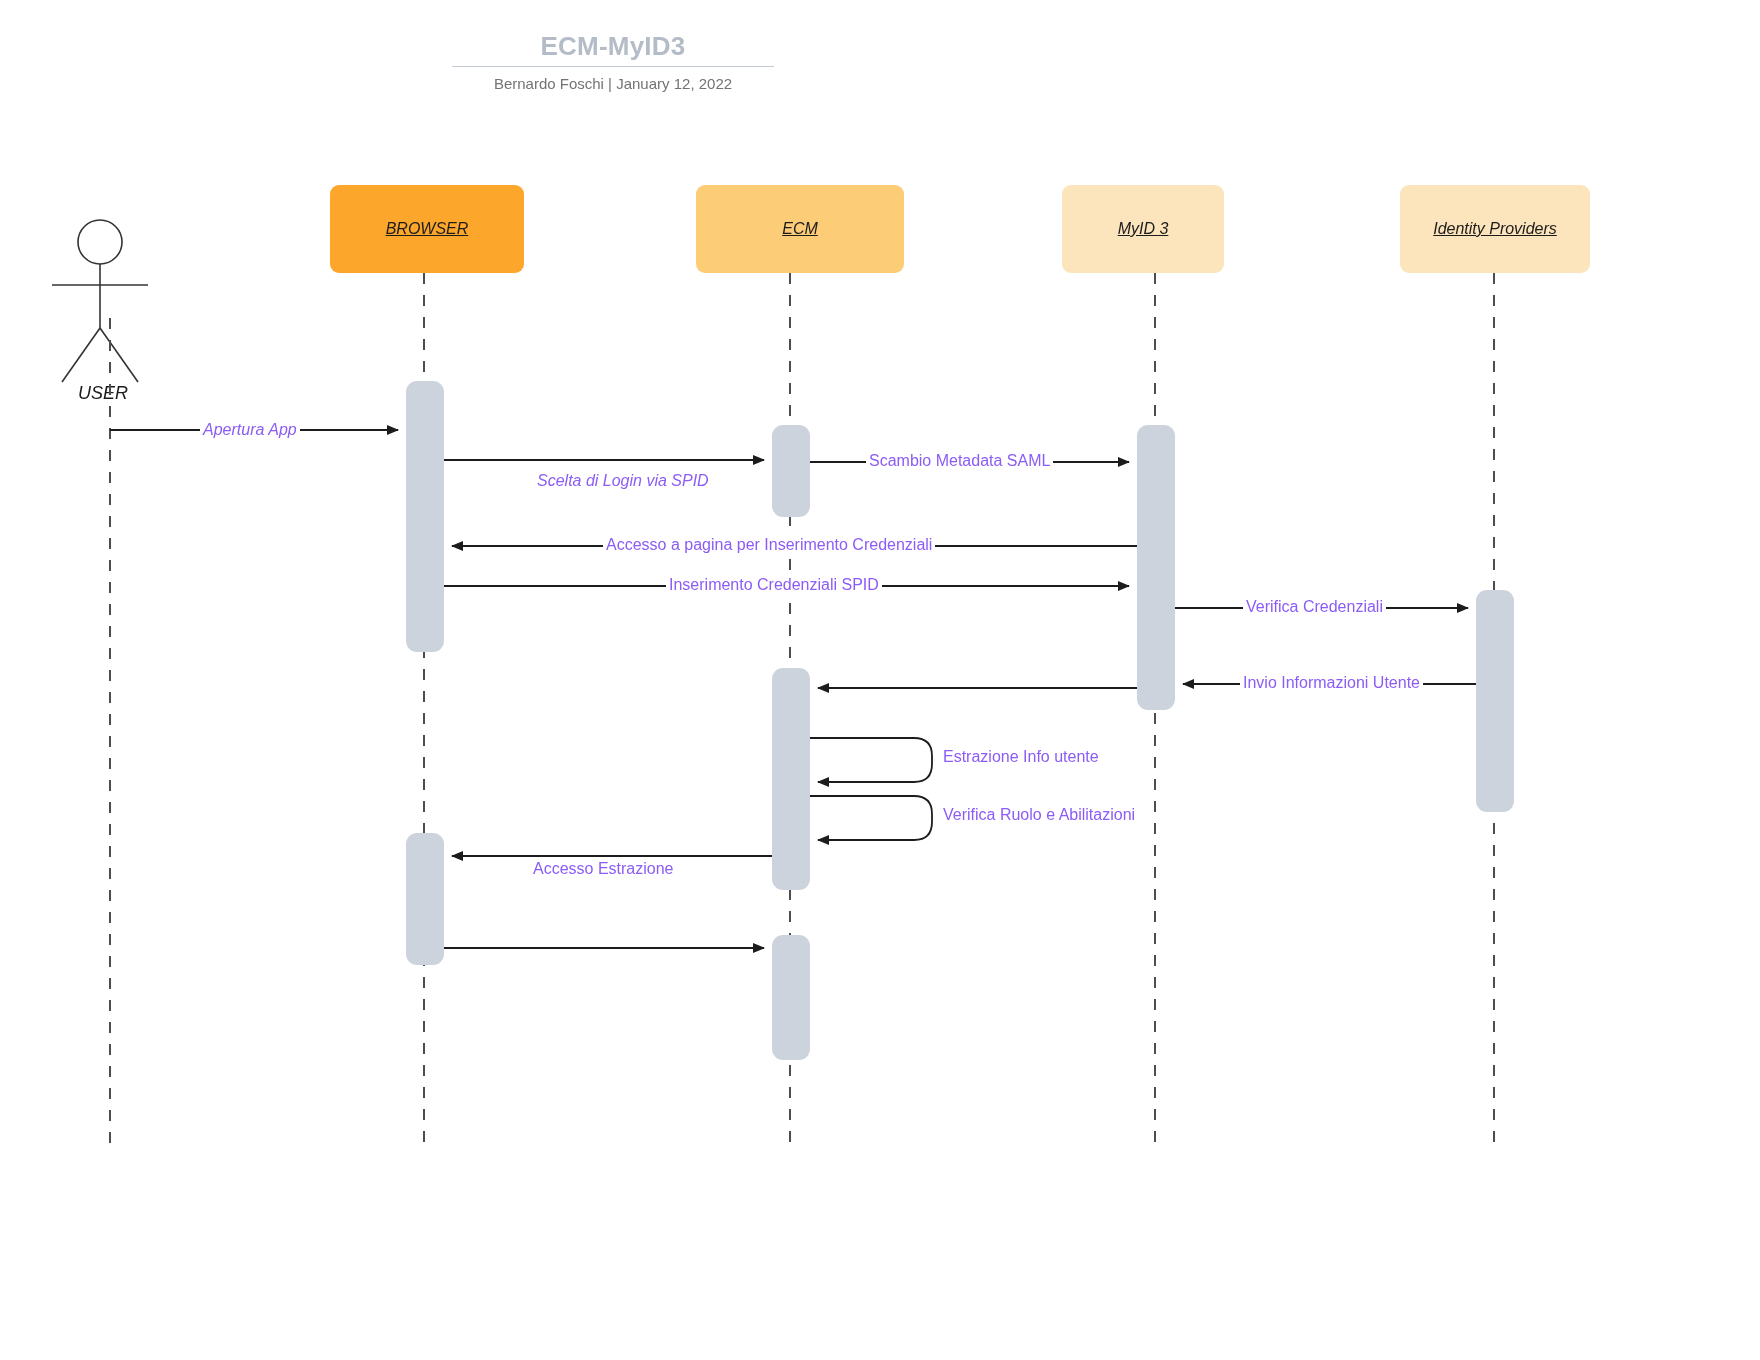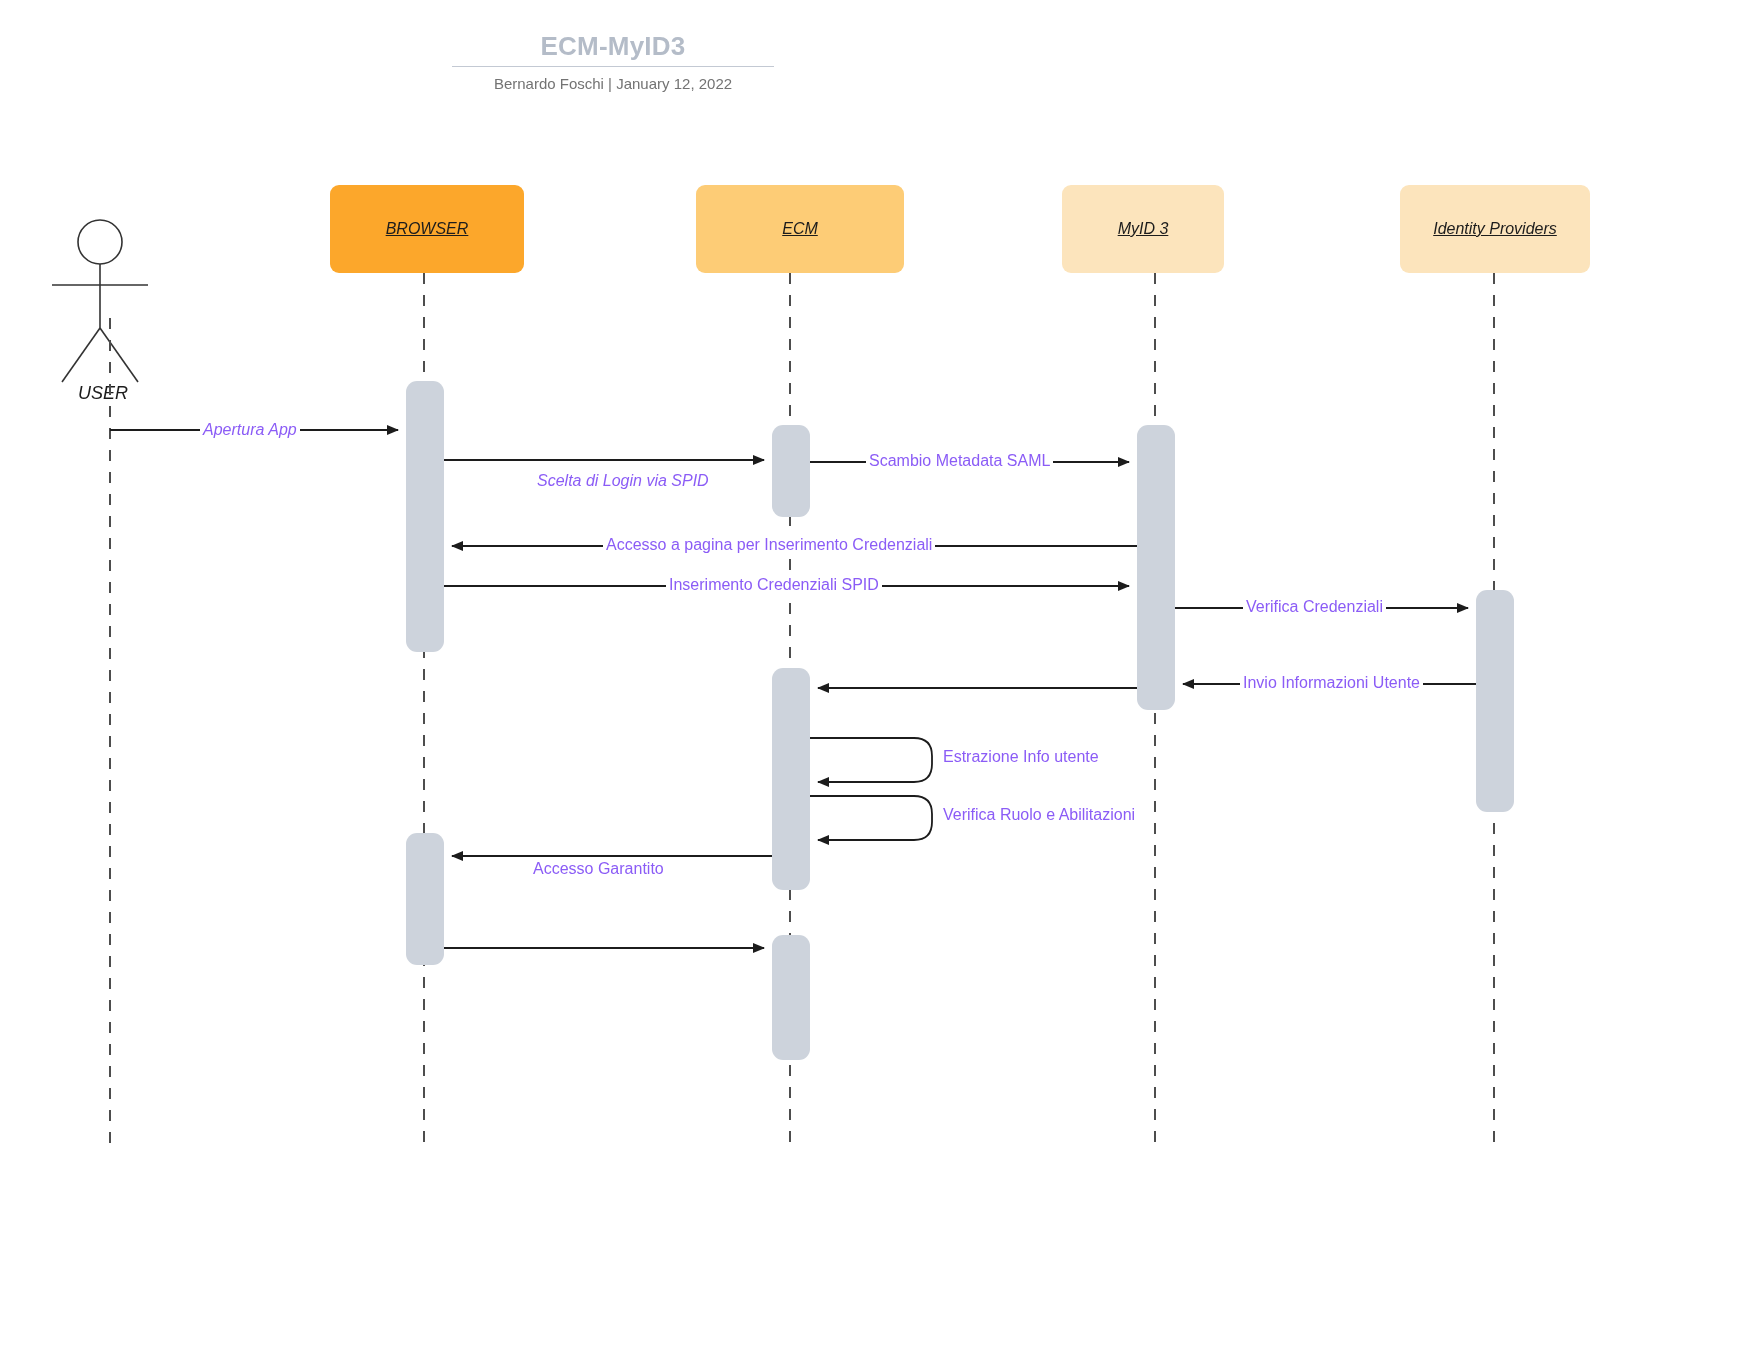--- a/index.html
+++ b/index.html
@@ -175,13 +175,13 @@
 
 <div class="msg-label ital" style="left:200px; top:421px;">Apertura App</div>
 <div class="msg-label ital" style="left:510px; top:472px;margin-left:24px;">Scelta di Login via SPID</div>
 <div class="msg-label" style="left:866px; top:452px;">Scambio Metadata SAML</div>
 <div class="msg-label" style="left:603px; top:536px;">Accesso a pagina per Inserimento Credenziali</div>
 <div class="msg-label" style="left:666px; top:576px;">Inserimento Credenziali SPID</div>
 <div class="msg-label" style="left:1243px; top:598px;">Verifica Credenziali</div>
 <div class="msg-label" style="left:1240px; top:674px;">Invio Informazioni Utente</div>
 <div class="msg-label" style="left:940px; top:748px;">Estrazione  Info utente</div>
 <div class="msg-label" style="left:940px; top:806px;">Verifica Ruolo e Abilitazioni</div>
-<div class="msg-label" style="left:530px; top:860px;">Accesso Garantito</div>
+<div class="msg-label" style="left:530px; top:860px;">Accesso Estrazione</div>
 
 </body></html>

